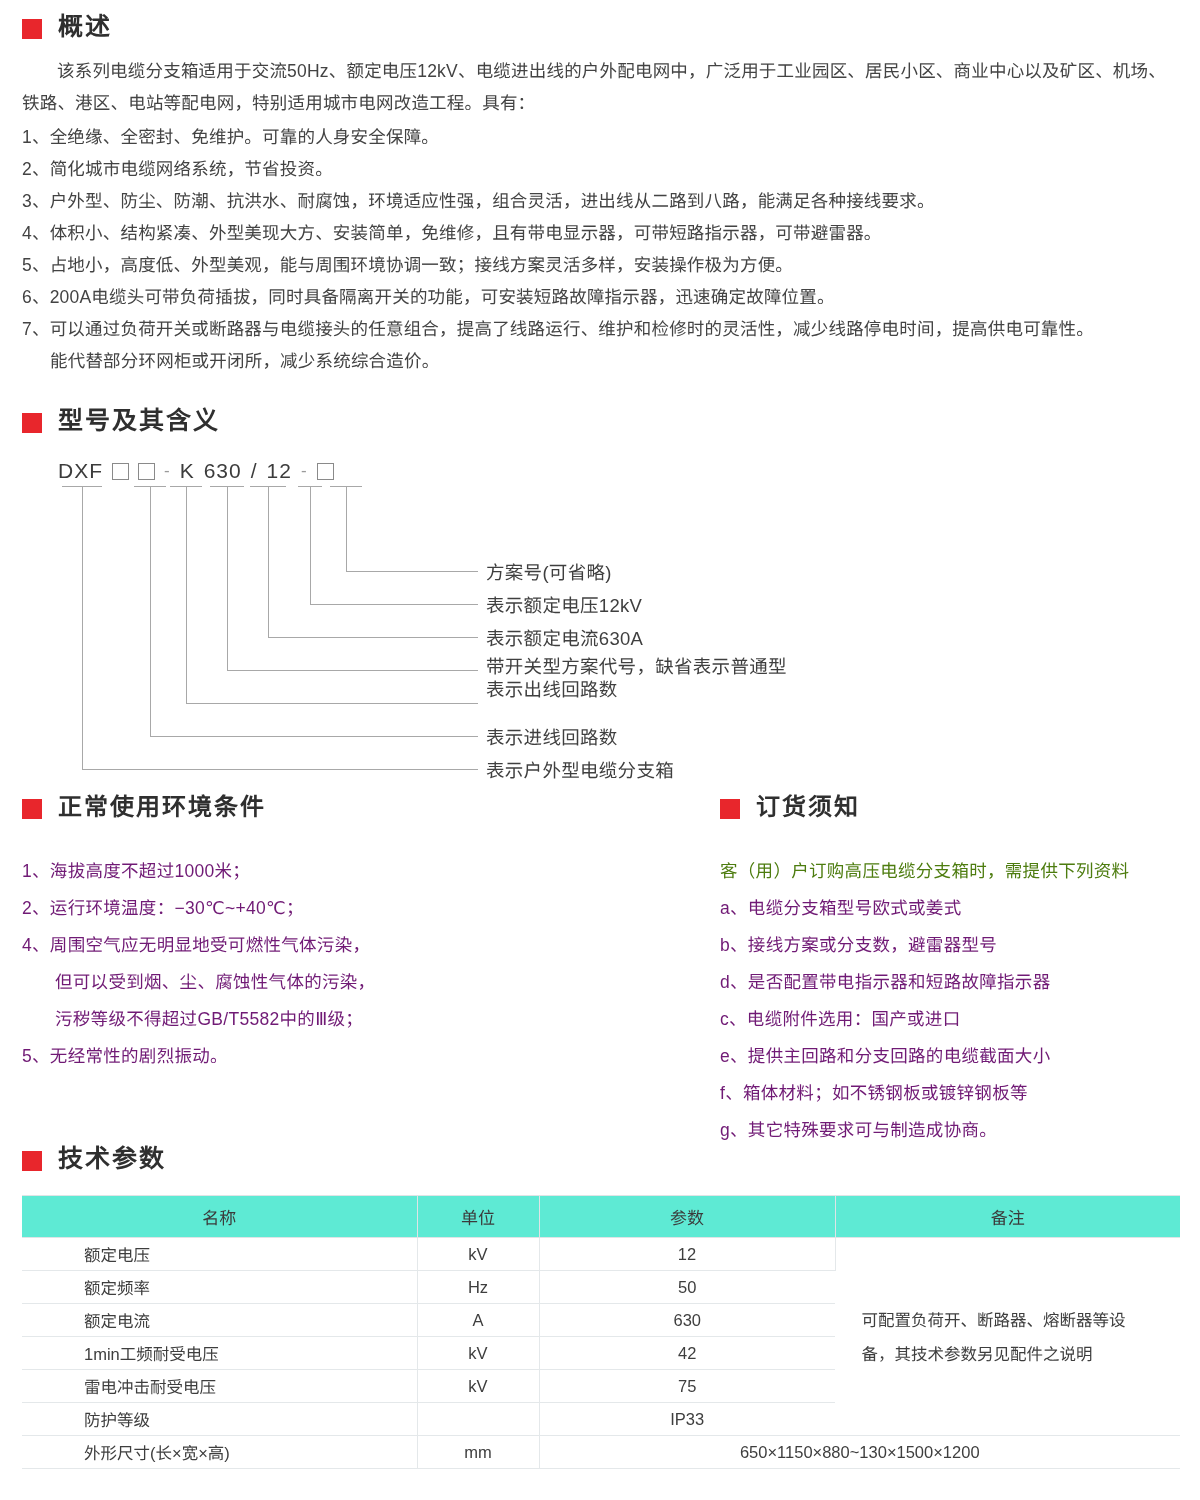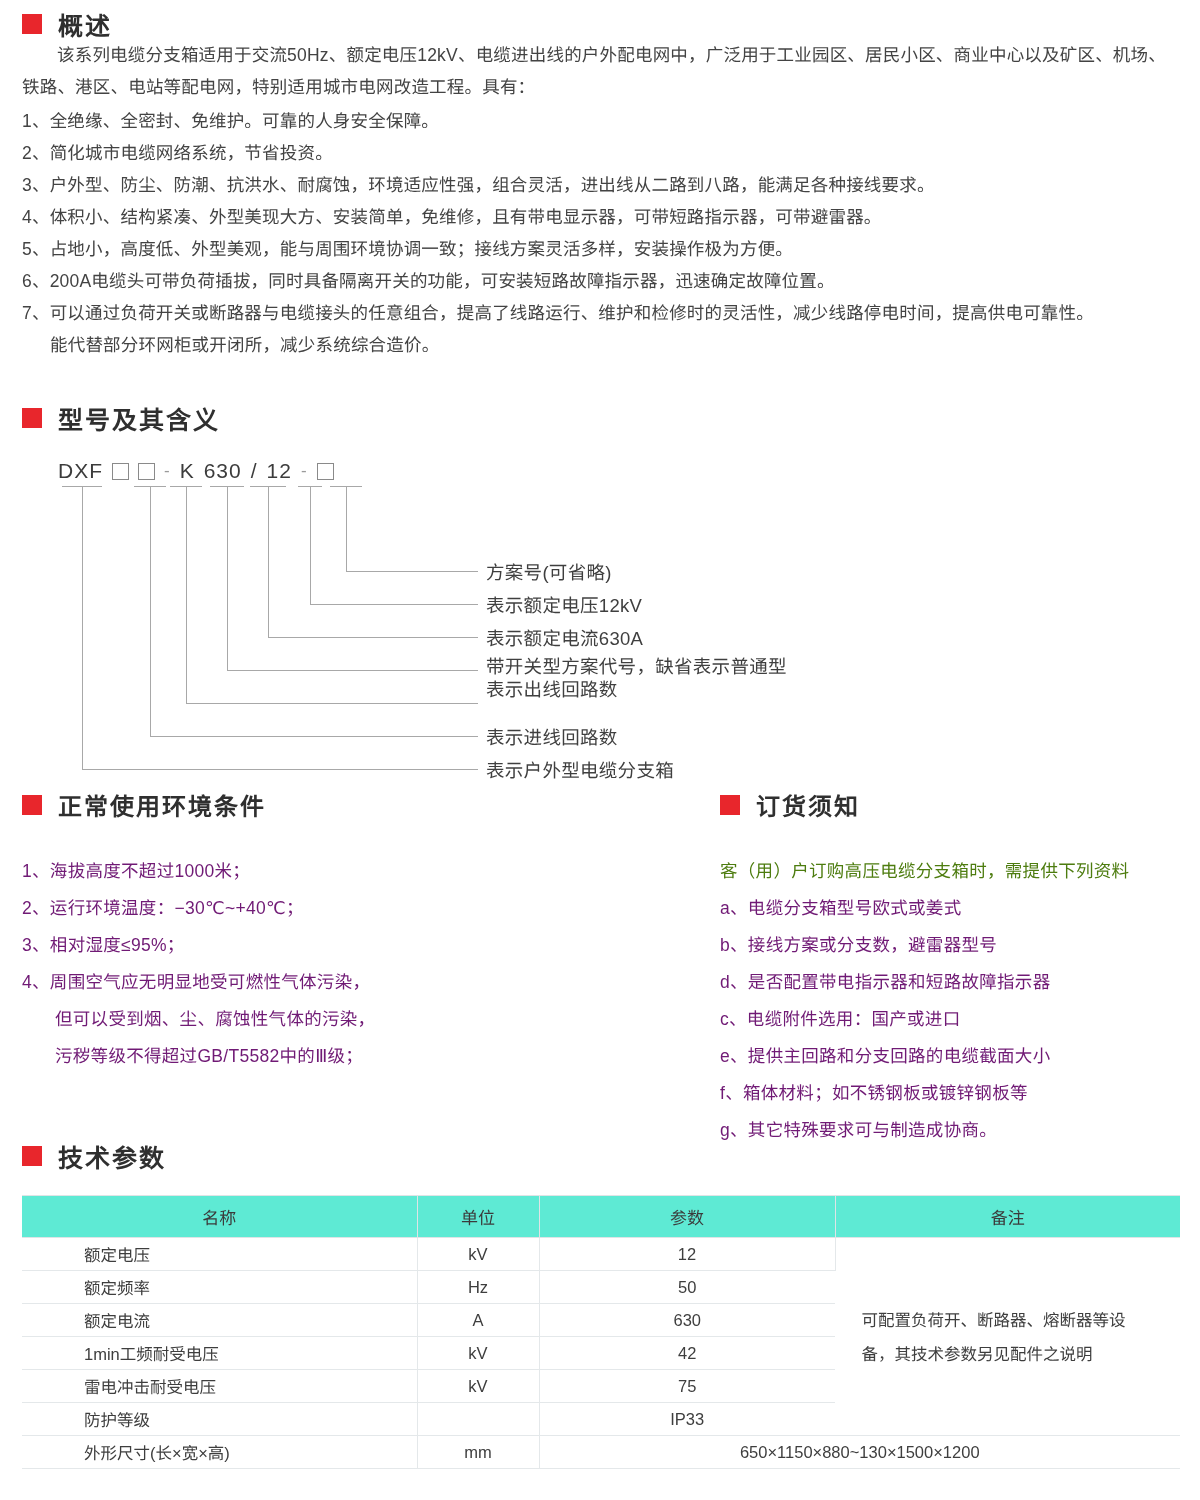--- a/index.html
+++ b/index.html
@@ -11,42 +11,42 @@
     background: #ffffff;
     font-family: "Liberation Sans", "DejaVu Sans", sans-serif;
     color: #3b3b3b;
     position: relative;
     overflow: hidden;
   }
 
   
   .section-head {
     display: flex;
-    align-items: flex-start;
+    align-items: flex-end;
     gap: 16px;
   }
   .head-marker {
     width: 20px;
     height: 20px;
     background: #e8262c;
     flex: 0 0 auto;
     display: block;
   }
   .head-title {
     font-size: 25px;
     font-weight: 700;
     color: #2f2f2f;
     letter-spacing: 2px;
     line-height: 1;
   }
   .head-title.small { font-size: 24px; }
 
   
   #overview { position: absolute; left: 22px; top: 14px; width: 1160px; }
-  .ov-body { width: 1158px; }
+  .ov-body { margin-top: 16px; width: 1158px; }
   .ov-para {
     font-size: 17.5px;
     line-height: 32px;
     color: #434343;
     text-indent: 2em;
     margin: 0 0 2px 0;
     letter-spacing: 0.2px;
   }
   .ov-item {
     font-size: 17.5px;
@@ -261,28 +261,28 @@
 </div>
 
 <div id="cond">
   <div class="section-head">
     <span class="head-marker"></span>
     <span class="head-title small">正常使用环境条件</span>
   </div>
   <div class="list-body">
     <div class="list-row">1、海拔高度不超过1000米；</div>
     <div class="list-row">2、运行环境温度：−30℃~+40℃；</div>
-    <div class="list-row">3、相对湿度≤95%；</div>
     <div class="list-row">4、周围空气应无明显地受可燃性气体污染，</div>
     <div class="list-row">
         <span class="sub">但可以受到烟、尘、腐蚀性气体的污染，</span>
       </div>
     <div class="list-row">
         <span class="sub">污秽等级不得超过GB/T5582中的Ⅲ级；</span>
       </div>
+    <div class="list-row">5、无经常性的剧烈振动。</div>
   </div>
 </div>
 
 <div id="order">
   <div class="section-head">
     <span class="head-marker"></span>
     <span class="head-title small">订货须知</span>
   </div>
   <div class="list-body">
     <div class="order-lead">客（用）户订购高压电缆分支箱时，需提供下列资料</div>

